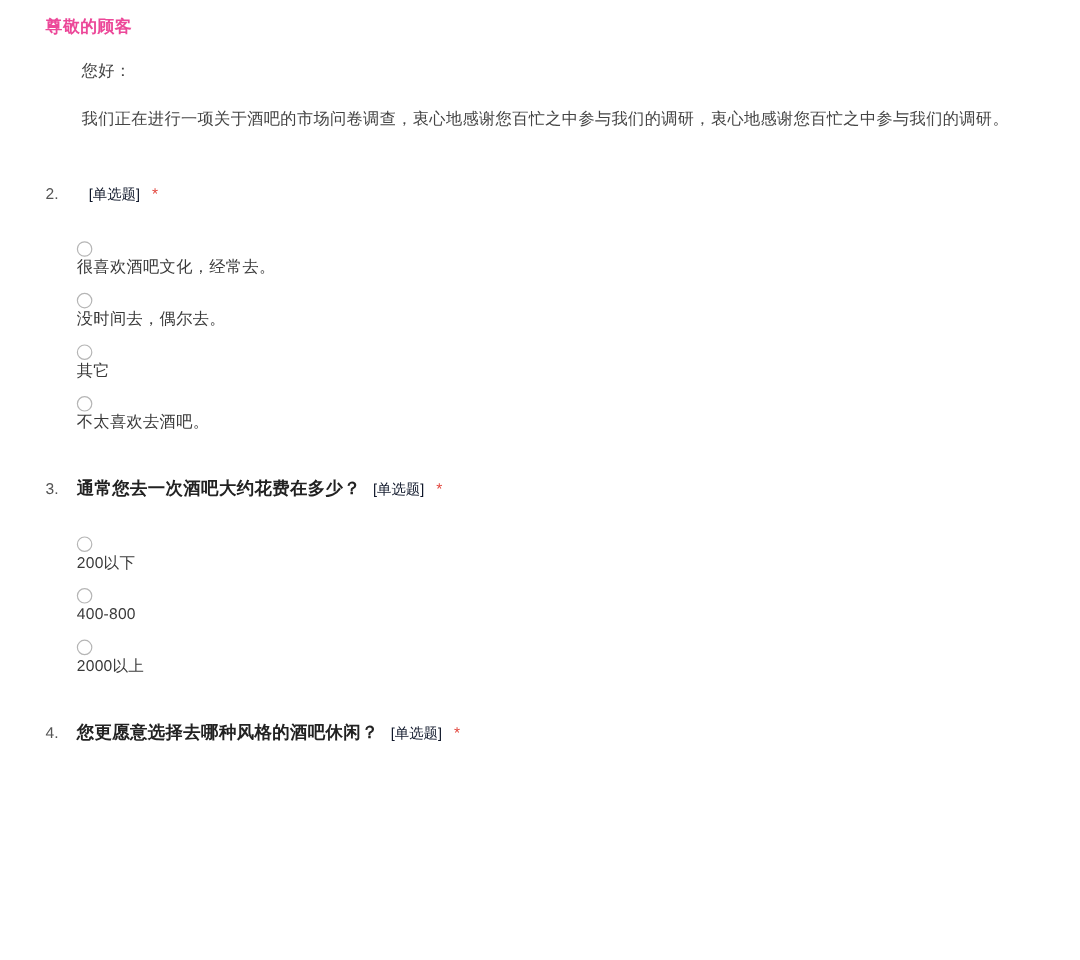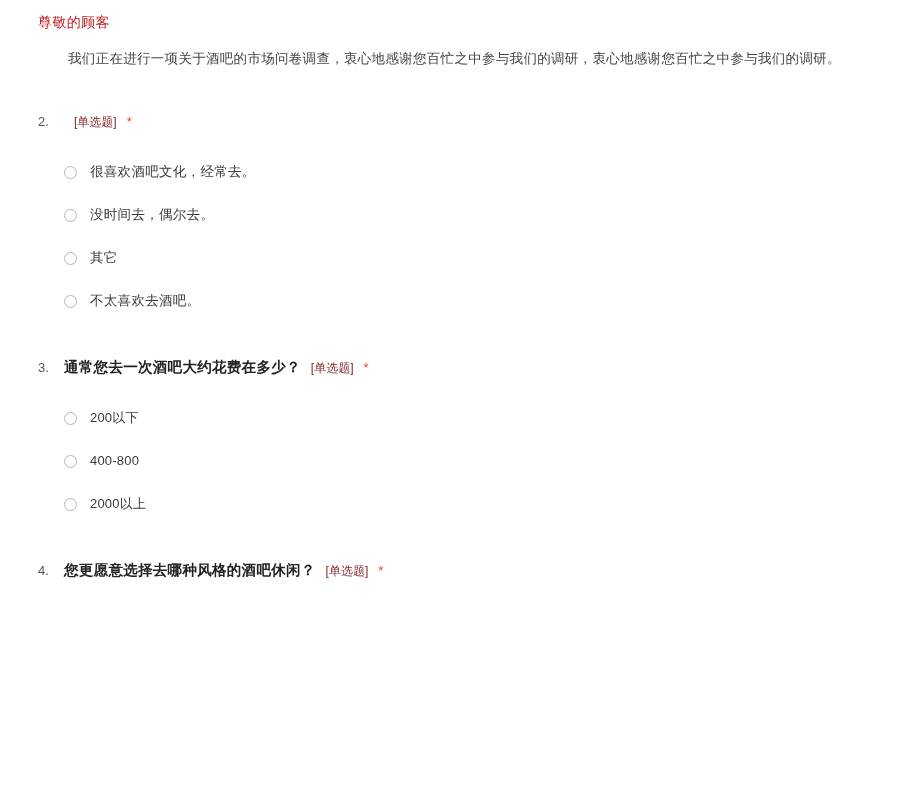--- a/index.html
+++ b/index.html
@@ -20,22 +20,22 @@
     height: 800px;
     box-sizing: border-box;
   }
 
   
   .intro {
     padding: 14px 40px 0 38px;
   }
   .intro-title {
     font-size: 14px;
-    font-weight: normal;
-    color: #b91c1c;
+    font-weight: bold;
+    color: #ec4899;
     letter-spacing: 0.4px;
     margin: 0 0 18px 0;
   }
   .intro-line {
     font-size: 13.5px;
     color: #444444;
     margin: 0 0 22px 30px;
     letter-spacing: 0.3px;
   }
   .intro-line.last {
@@ -61,41 +61,42 @@
   }
   .q-title {
     font-size: 14.5px;
     font-weight: bold;
     color: #222222;
     letter-spacing: 0.3px;
     white-space: nowrap;
   }
   .q-type {
     font-size: 12px;
-    color: #7f1d1d;
+    color: #0f172a;
     margin-left: 10px;
     font-weight: normal;
   }
   .q-required {
     color: #e2453c;
     font-size: 13px;
     margin-left: 10px;
     font-weight: normal;
   }
 
   .options {
     margin-top: 30px;
     margin-left: 26px;
   }
   .option {
     display: flex;
-    align-items: center;
+    align-items: flex-start;
     height: 22px;
     margin-bottom: 21px;
     cursor: pointer;
+    flex-direction: column;
   }
   .option:last-child {
     margin-bottom: 0;
   }
   .radio {
     width: 13px;
     height: 13px;
     flex: 0 0 13px;
     border: 1px solid #b5b5b5;
     border-radius: 50%;
@@ -119,20 +120,21 @@
     margin-bottom: 21px;
   }
 </style>
 </head>
 <body>
 
 <div class="page">
 
   <div class="intro">
     <div class="intro-title">尊敬的顾客</div>
+    <div class="intro-line">您好：</div>
     <div class="intro-line last">我们正在进行一项关于酒吧的市场问卷调查，衷心地感谢您百忙之中参与我们的调研，衷心地感谢您百忙之中参与我们的调研。</div>
   </div>
 
   <div class="question">
     <div class="q-head">
       <span class="q-num">2.</span>
       <span class="q-type">[单选题]</span>
       <span class="q-required">*</span>
     </div>
     <div class="options">

